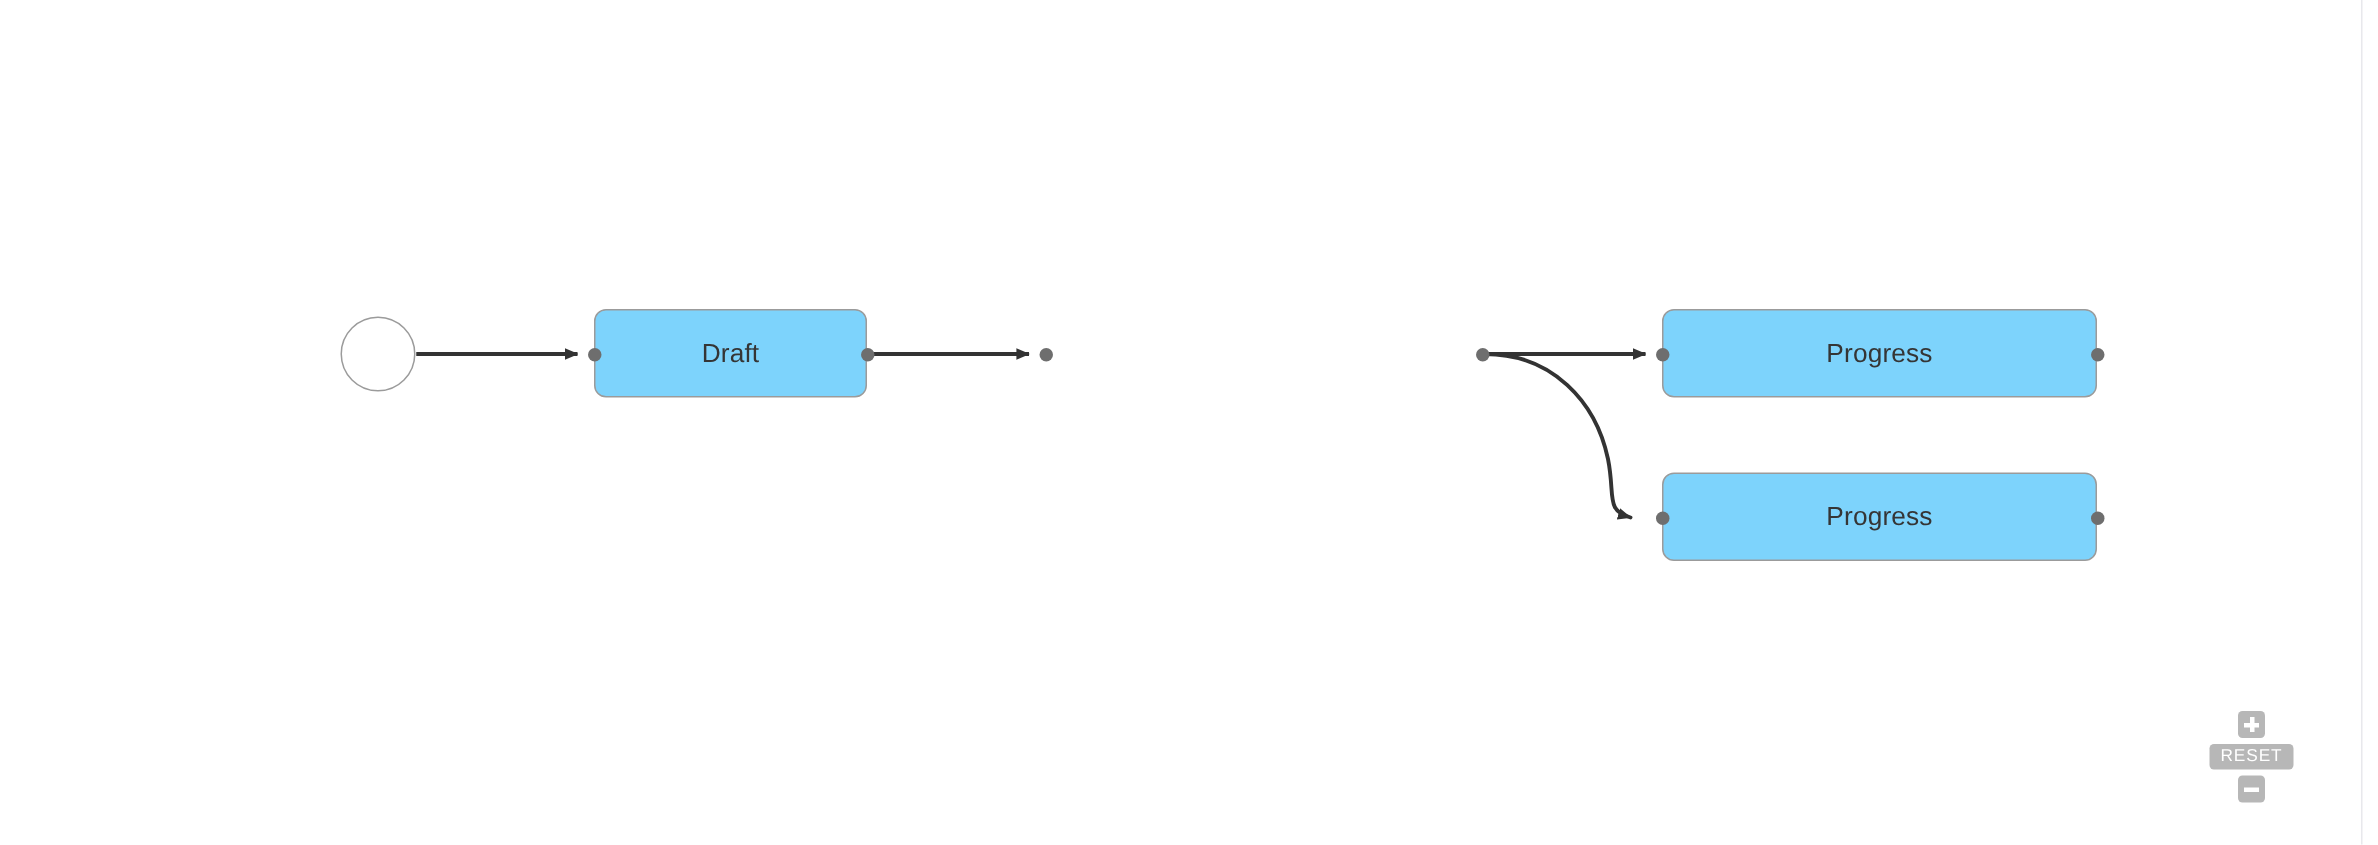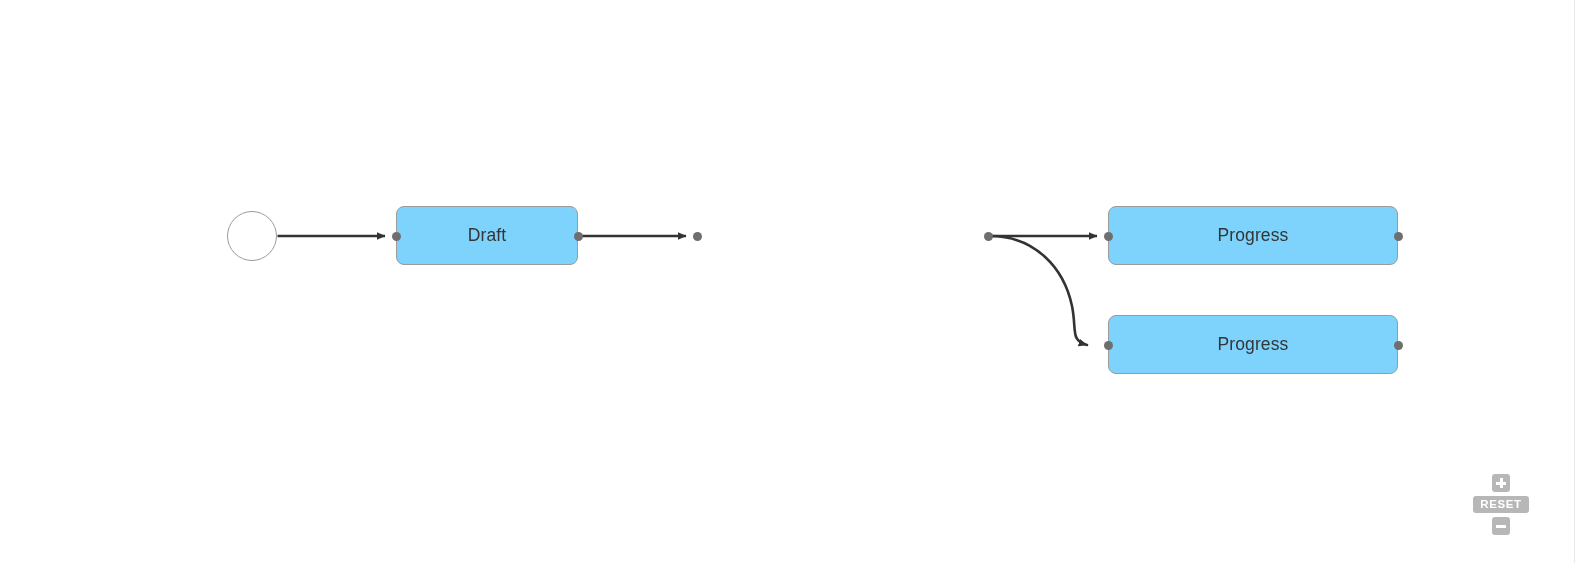--- a/index.html
+++ b/index.html
@@ -111,21 +111,21 @@
   }
   .zoom-btn.square {
     width: 18px;
     height: 18px;
   }
   .zoom-btn.reset {
     height: 17px;
     padding: 0 7px;
     font-family: "Liberation Sans", sans-serif;
     font-size: 11.5px;
-    font-weight: bold;
+    font-weight: normal;
     letter-spacing: 0.6px;
     line-height: 17px;
     color: #ffffff;
     text-align: right;
   }
   .glyph-plus, .glyph-minus {
     position: relative;
     width: 10px;
     height: 10px;
   }

